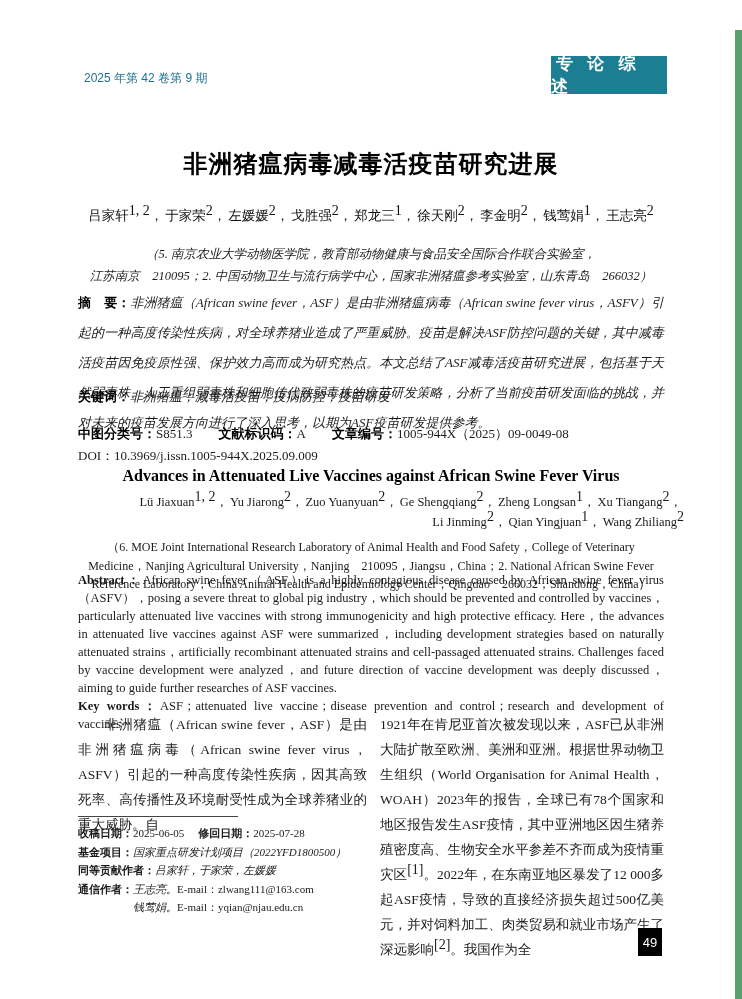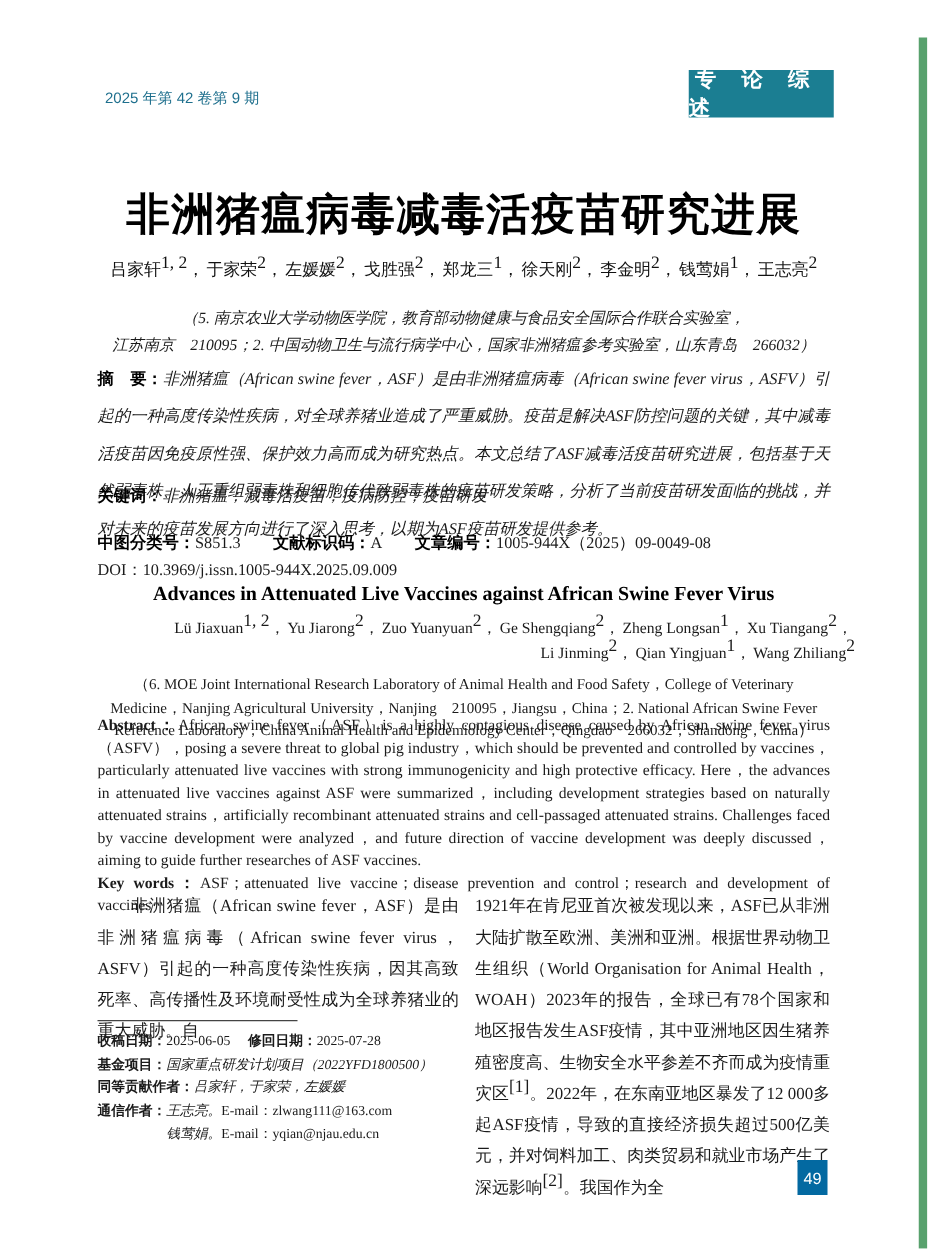--- a/index.html
+++ b/index.html
@@ -3,25 +3,25 @@
 <meta charset="utf-8">
 <style>
   html,body{margin:0;padding:0;background:#fff;}
   .page{position:relative;width:742px;height:999px;background:#ffffff;overflow:hidden;
         font-family:"Liberation Serif","DejaVu Serif",serif;color:#1a1a1a;}
   .green-bar{position:absolute;right:0;top:30px;bottom:0;width:7px;background:#58a16d;}
   .issue{position:absolute;left:84px;top:70px;font-size:12px;color:#1e6f8d;
          font-family:"Liberation Sans","DejaVu Sans",sans-serif;}
   .badge{position:absolute;left:551px;top:56px;width:116px;height:38px;background:#1b7e92;
          color:#fff;display:flex;align-items:center;justify-content:center;
-         font-family:Liberation Mono, monospace;font-weight:bold;
+         font-family:Liberation Serif, serif;font-weight:bold;
          font-size:17px;letter-spacing:5px;text-indent:5px;}
   .title-cn{position:absolute;left:78px;top:148px;width:586px;margin:0;text-align:center;
             font-family:"Liberation Sans","DejaVu Sans",sans-serif;font-weight:bold;
-            font-size:35px;letter-spacing:1px;color:#000;}
+            font-size:24px;letter-spacing:1px;color:#000;}
   .authors-cn{position:absolute;left:40px;top:207px;width:662px;text-align:center;
               font-size:13.5px;white-space:nowrap;color:#111;}
   sup{font-size:14px;line-height:0;}
   .sep{margin-right:2px;}
   .affil{position:absolute;left:78px;width:586px;text-align:center;font-size:12.5px;
          line-height:22px;}
   .kai{font-style:italic;}
   .affil-cn{top:243px;font-style:italic;}
   .abstract-cn{position:absolute;left:78px;top:288px;width:586px;margin:0;font-size:13px;
                line-height:30px;text-align:justify;}
@@ -46,21 +46,21 @@
   .col-left{left:78px;width:289px;}
   .col-right{left:380px;width:284px;}
   .body-col p{margin:0;}
   .indent{text-indent:2em;}
   .footnote{position:absolute;left:78px;top:816px;width:298px;font-size:11px;
             line-height:18.5px;}
   .footnote .rule{border:none;border-top:1px solid #444;width:160px;margin:0 0 7px 0;}
   .footnote b{font-family:"Liberation Sans","DejaVu Sans",sans-serif;font-weight:bold;}
   .footnote .gap{margin-left:14px;}
   .fn-indent{padding-left:55px;}
-  .page-num{position:absolute;left:638px;top:928px;width:24px;height:28px;background:#0369a1;
+  .page-num{position:absolute;left:638px;top:928px;width:24px;height:28px;background:#000000;
             color:#fff;display:flex;align-items:center;justify-content:center;
             font-size:13px;font-family:"Liberation Sans","DejaVu Sans",sans-serif;}
 </style>
 </head>
 <body>
 
 <div class="page">
 
   <div class="green-bar"></div>
 

